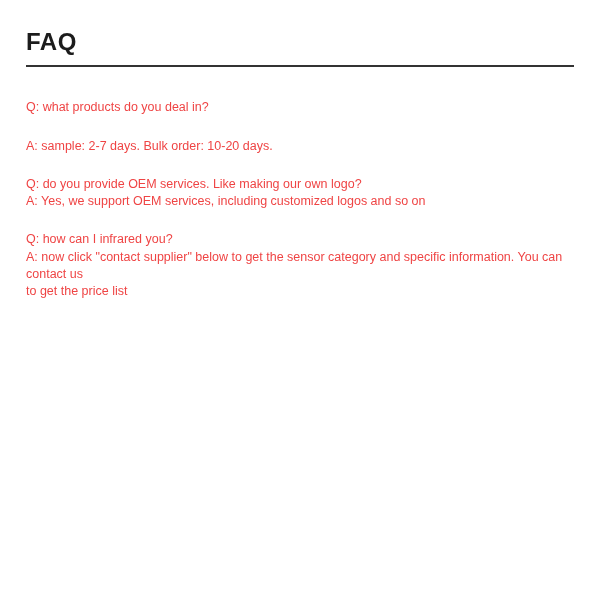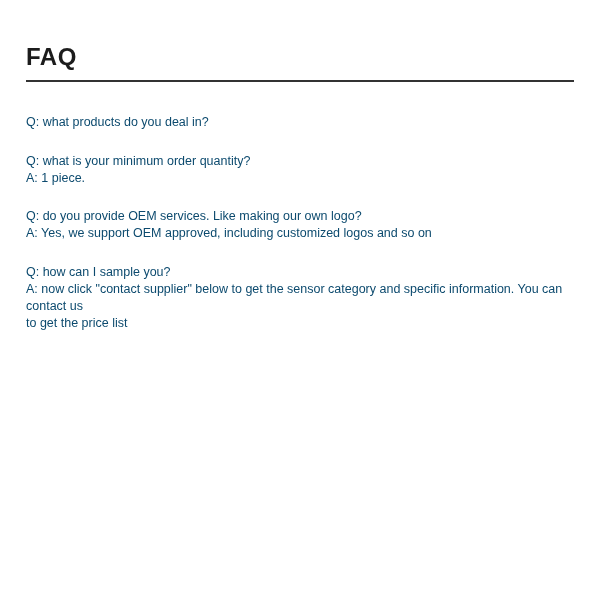--- a/index.html
+++ b/index.html
@@ -10,21 +10,21 @@
   body {
     width: 600px;
     height: 600px;
     overflow: hidden;
     font-family: "Liberation Sans", "DejaVu Sans", sans-serif;
   }
   .page {
     box-sizing: border-box;
     width: 600px;
     height: 600px;
-    padding: 44px 26px 0 26px;
+    padding: 29px 26px 0 26px;
   }
   .title {
     margin: 0 0 10px 0;
     font-size: 24px;
     font-weight: 700;
     color: #1c1c1c;
     letter-spacing: 0.5px;
     line-height: 1.1;
   }
   .rule {
@@ -35,52 +35,49 @@
   .faq-list {
     color: #595959;
     font-size: 12.5px;
     line-height: 1.38;
   }
   .faq-item {
     margin-bottom: 21px;
   }
   .q, .a {
     white-space: pre-wrap;
-    color: #0c4a6e;
+    color: #ef4444;
   }
 </style>
 </head>
 <body>
 
 <div class="page">
   <h1 class="title">FAQ</h1>
   <hr class="rule">
 
   <div class="faq-list">
 
     <div class="faq-item">
       <div class="q">Q: what products do you deal in?</div>
     </div>
 
     <div class="faq-item">
+      <div class="a">A: sample: 2-7 days. Bulk order: 10-20 days.</div>
     </div>
 
-    <div class="faq-item">
-      <div class="q">Q: what is your minimum order quantity?</div>
-      <div class="a">A: 1 piece.</div>
-    </div>
 
     <div class="faq-item">
     </div>
 
     <div class="faq-item">
       <div class="q">Q: do you provide OEM services. Like making our own logo?</div>
-      <div class="a">A: Yes, we support OEM approved, including customized logos and so on</div>
+      <div class="a">A: Yes, we support OEM services, including customized logos and so on</div>
     </div>
 
     <div class="faq-item">
-      <div class="q">Q: how can I sample you?</div>
+      <div class="q">Q: how can I infrared you?</div>
       <div class="a">A: now click "contact supplier" below to get the sensor category and specific information. You can contact us
 to get the price list</div>
     </div>
 
   </div>
 </div>
 
 </body></html>

